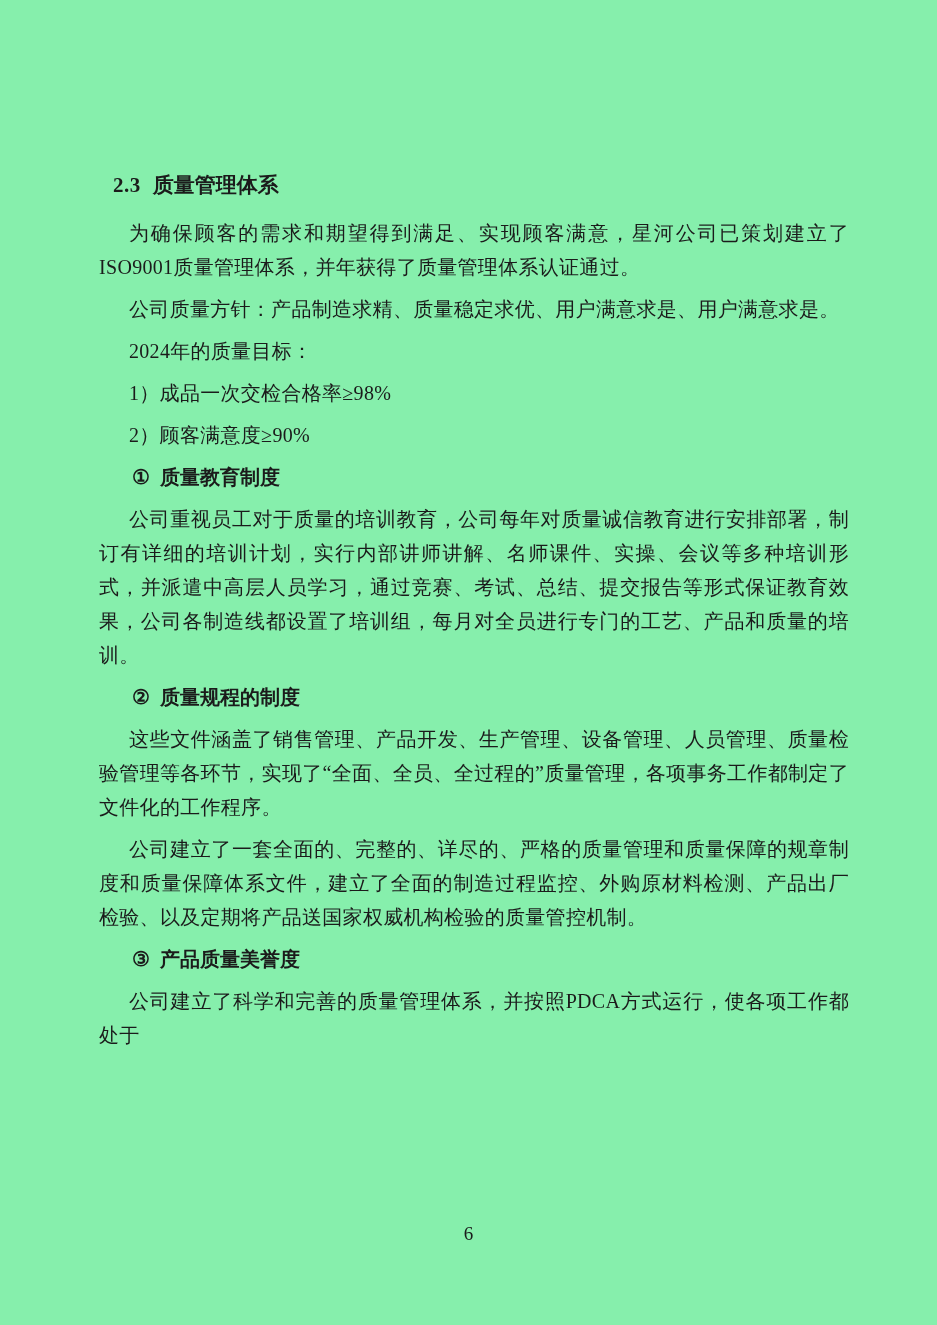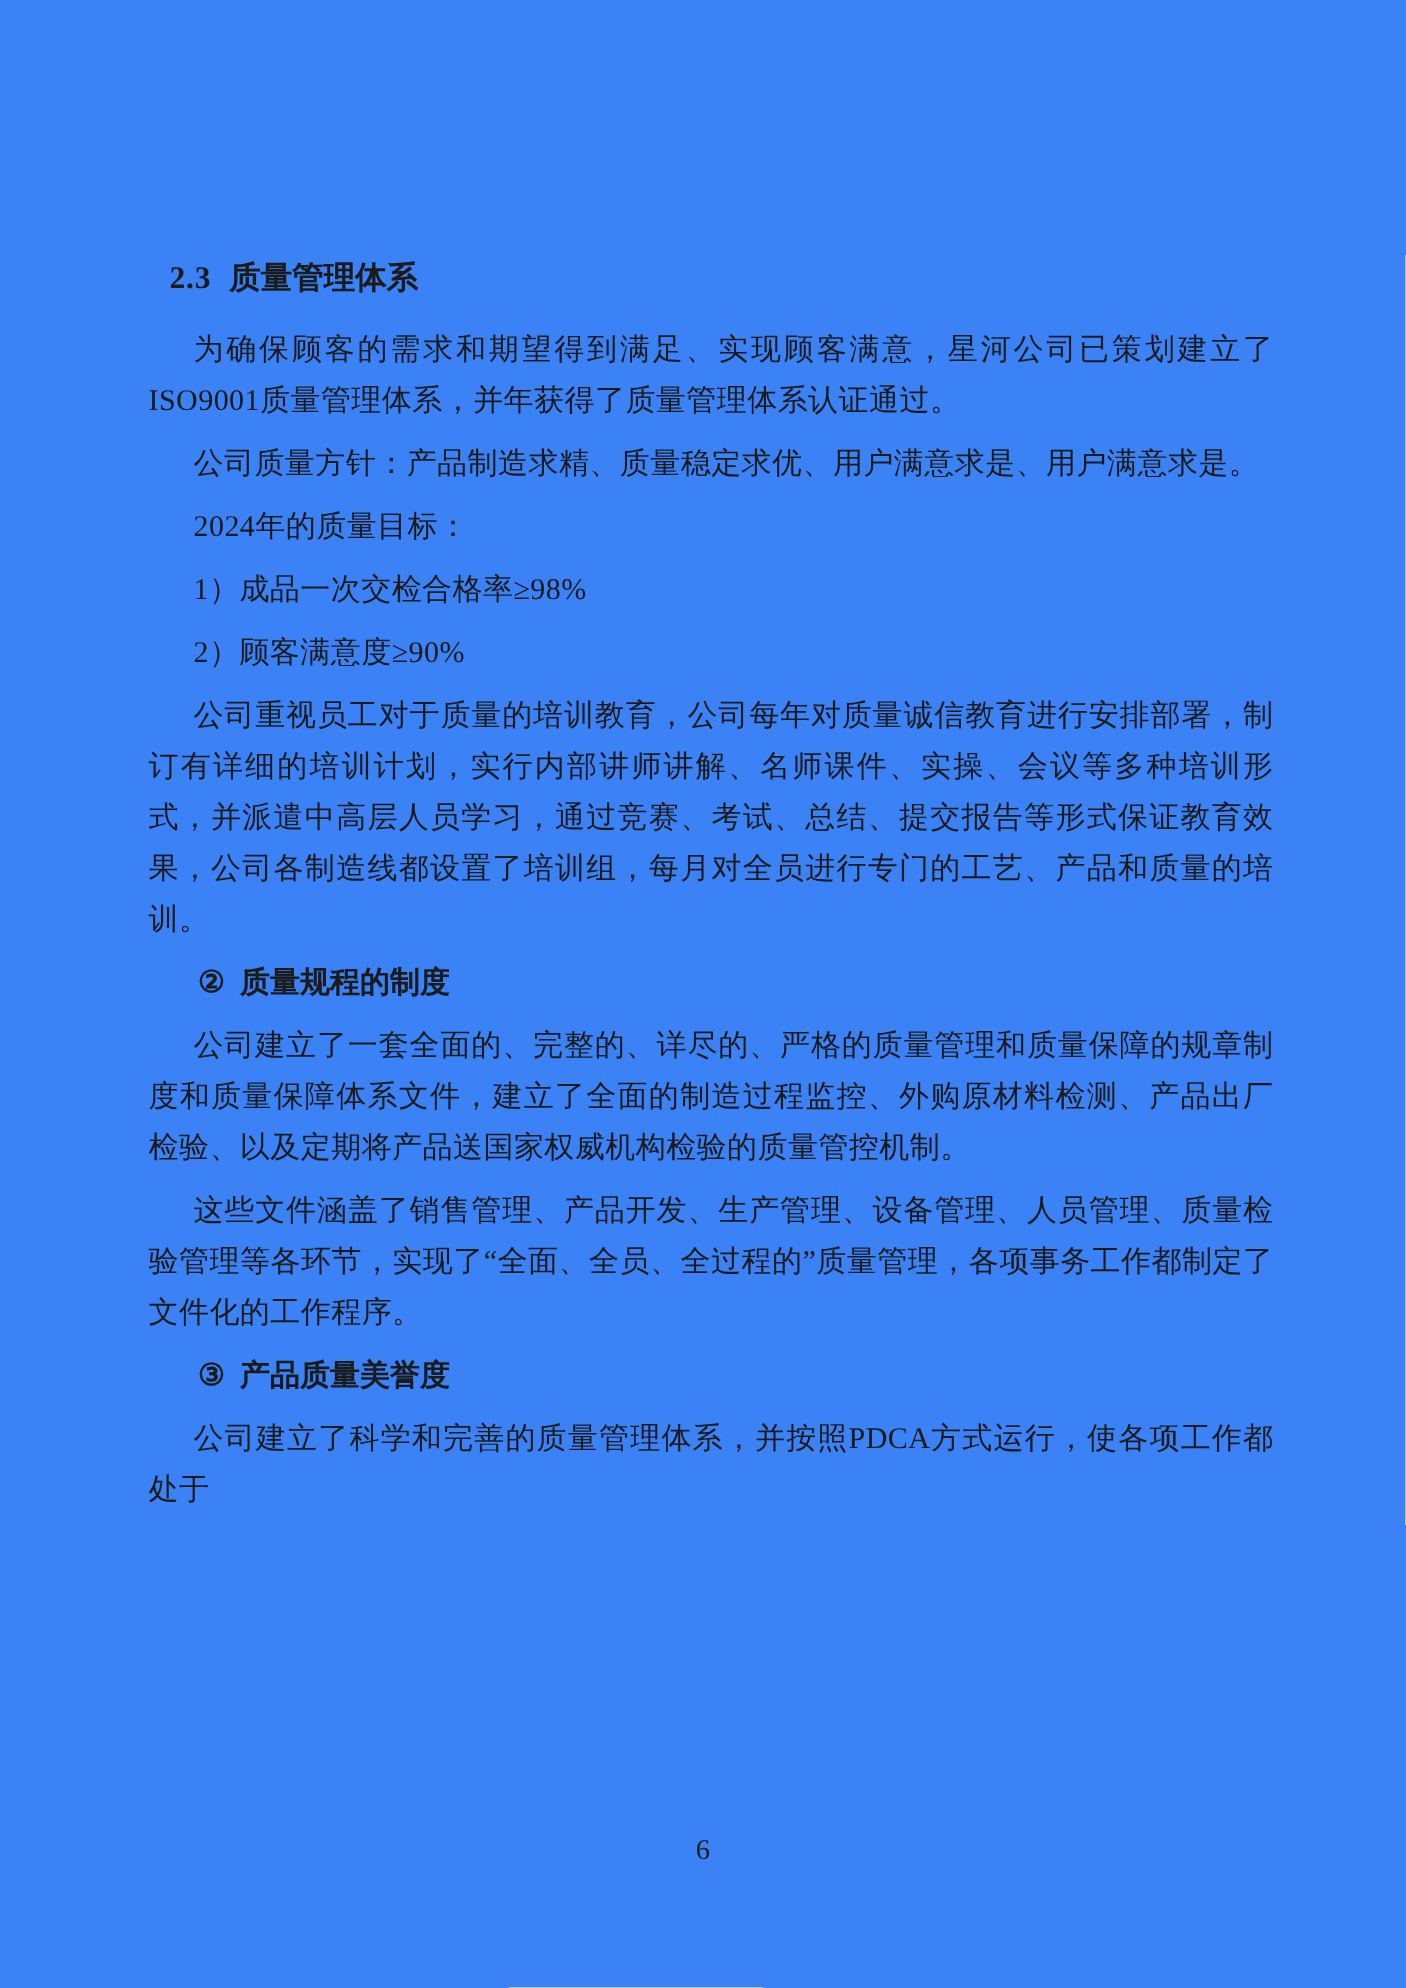--- a/index.html
+++ b/index.html
@@ -4,21 +4,21 @@
 <style>
   html, body {
     margin: 0;
     padding: 0;
     background: #ffffff;
   }
   .page {
     position: relative;
     width: 937px;
     height: 1325px;
-    background: #3b82f6;
+    background: #86efac;
     overflow: hidden;
     font-family: "Liberation Serif", "DejaVu Serif", serif;
     color: #1b1b1b;
   }
   .content {
     position: absolute;
     left: 99px;
     top: 168px;
     width: 750px;
     font-size: 20px;
@@ -77,27 +77,30 @@
 
     <p class="para">公司质量方针：产品制造求精、质量稳定求优、用户满意求是、用户满意求是。</p>
 
     <p class="para">2024年的质量目标：</p>
 
     <p class="para">1）成品一次交检合格率≥98%</p>
 
     <p class="para">2）顾客满意度≥90%</p>
 
 
+    <h3 class="sub-heading">
+      <span class="marker">①</span><span>质量教育制度</span>
+    </h3>
     <p class="para">公司重视员工对于质量的培训教育，公司每年对质量诚信教育进行安排部署，制订有详细的培训计划，实行内部讲师讲解、名师课件、实操、会议等多种培训形式，并派遣中高层人员学习，通过竞赛、考试、总结、提交报告等形式保证教育效果，公司各制造线都设置了培训组，每月对全员进行专门的工艺、产品和质量的培训。</p>
 
     <h3 class="sub-heading">
       <span class="marker">②</span><span>质量规程的制度</span>
     </h3>
+    <p class="para">这些文件涵盖了销售管理、产品开发、生产管理、设备管理、人员管理、质量检验管理等各环节，实现了“全面、全员、全过程的”质量管理，各项事务工作都制定了文件化的工作程序。</p>
     <p class="para">公司建立了一套全面的、完整的、详尽的、严格的质量管理和质量保障的规章制度和质量保障体系文件，建立了全面的制造过程监控、外购原材料检测、产品出厂检验、以及定期将产品送国家权威机构检验的质量管控机制。</p>
-    <p class="para">这些文件涵盖了销售管理、产品开发、生产管理、设备管理、人员管理、质量检验管理等各环节，实现了“全面、全员、全过程的”质量管理，各项事务工作都制定了文件化的工作程序。</p>
 
     <h3 class="sub-heading">
       <span class="marker">③</span><span>产品质量美誉度</span>
     </h3>
 
     <p class="para">公司建立了科学和完善的质量管理体系，并按照PDCA方式运行，使各项工作都处于</p>
 
   </div>
 
   <div class="page-number">6</div>

